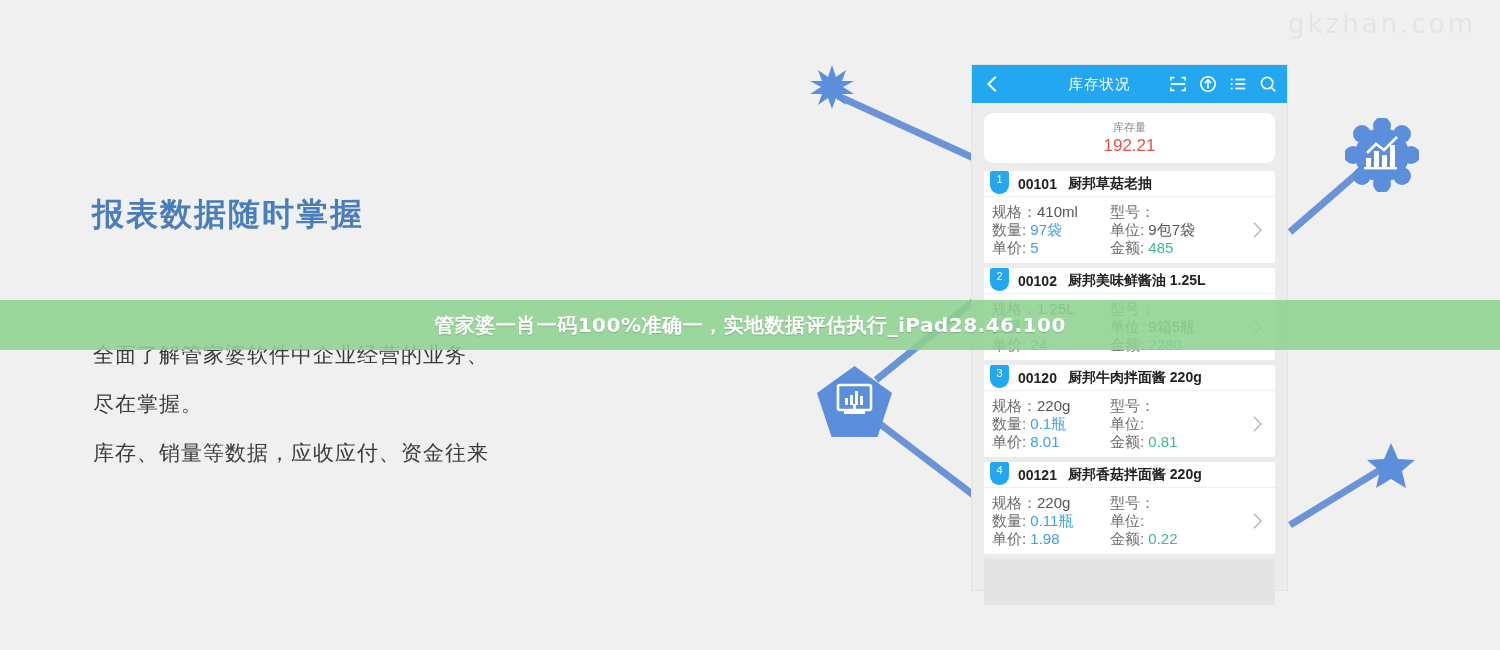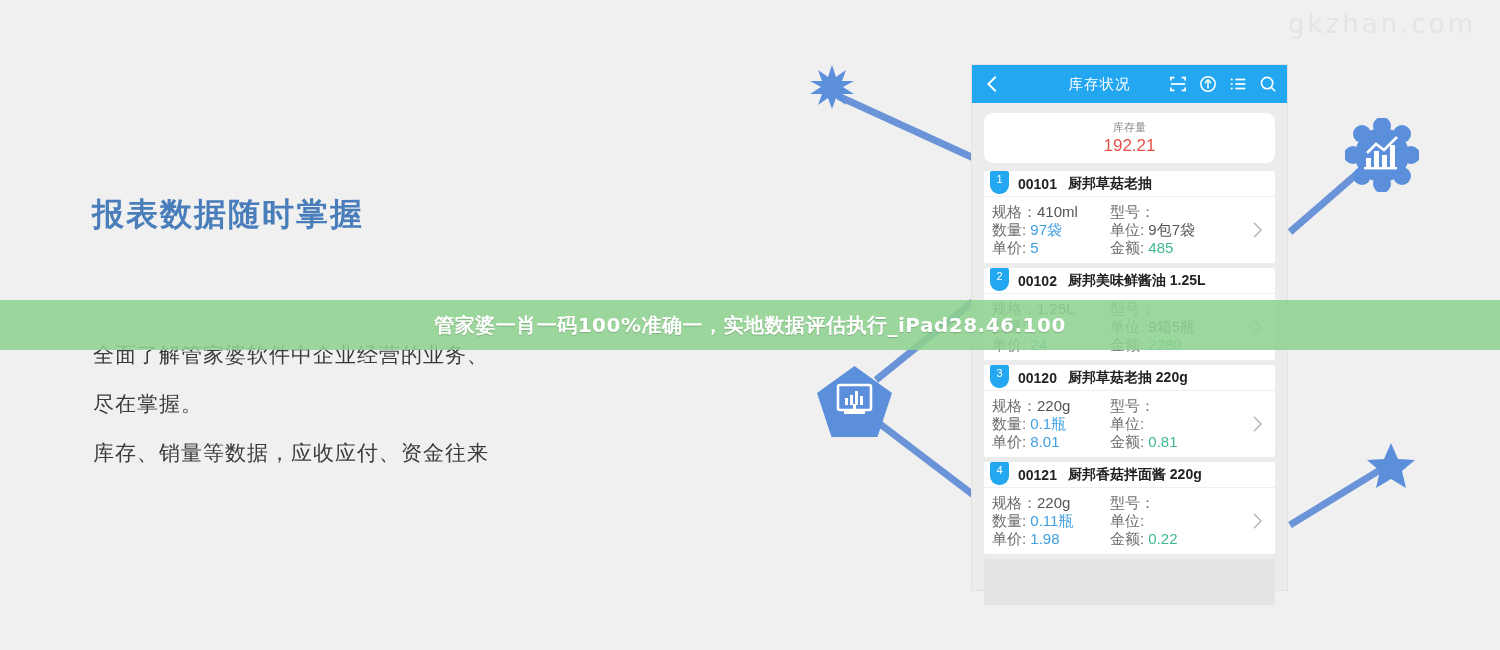--- a/index.html
+++ b/index.html
@@ -284,21 +284,21 @@
           <svg class="chev" viewBox="0 0 12 20">
             <polyline points="2,2 10,10 2,18" fill="none" stroke="#b5b5b5" stroke-width="1.6"></polyline>
           </svg>
         </div>
       </div>
 
       <div class="card">
         <div class="card-top">
           <div class="badge">3</div>
           <div class="code">00120</div>
-          <div class="pname">厨邦草菇老抽 220g</div>
+          <div class="pname">厨邦牛肉拌面酱 220g</div>
         </div>
         <div class="card-body">
           <div class="row">
             <div class="c1"><span class="k">规格：</span><span class="v-dark">220g</span></div>
             <div class="c2"><span class="k">型号：</span><span class="v-dark"></span></div>
           </div>
           <div class="row">
             <div class="c1"><span class="k">数量:</span>&nbsp;<span class="v-blue">0.1瓶</span></div>
             <div class="c2"><span class="k">单位:</span>&nbsp;<span class="v-dark"></span></div>
           </div>

